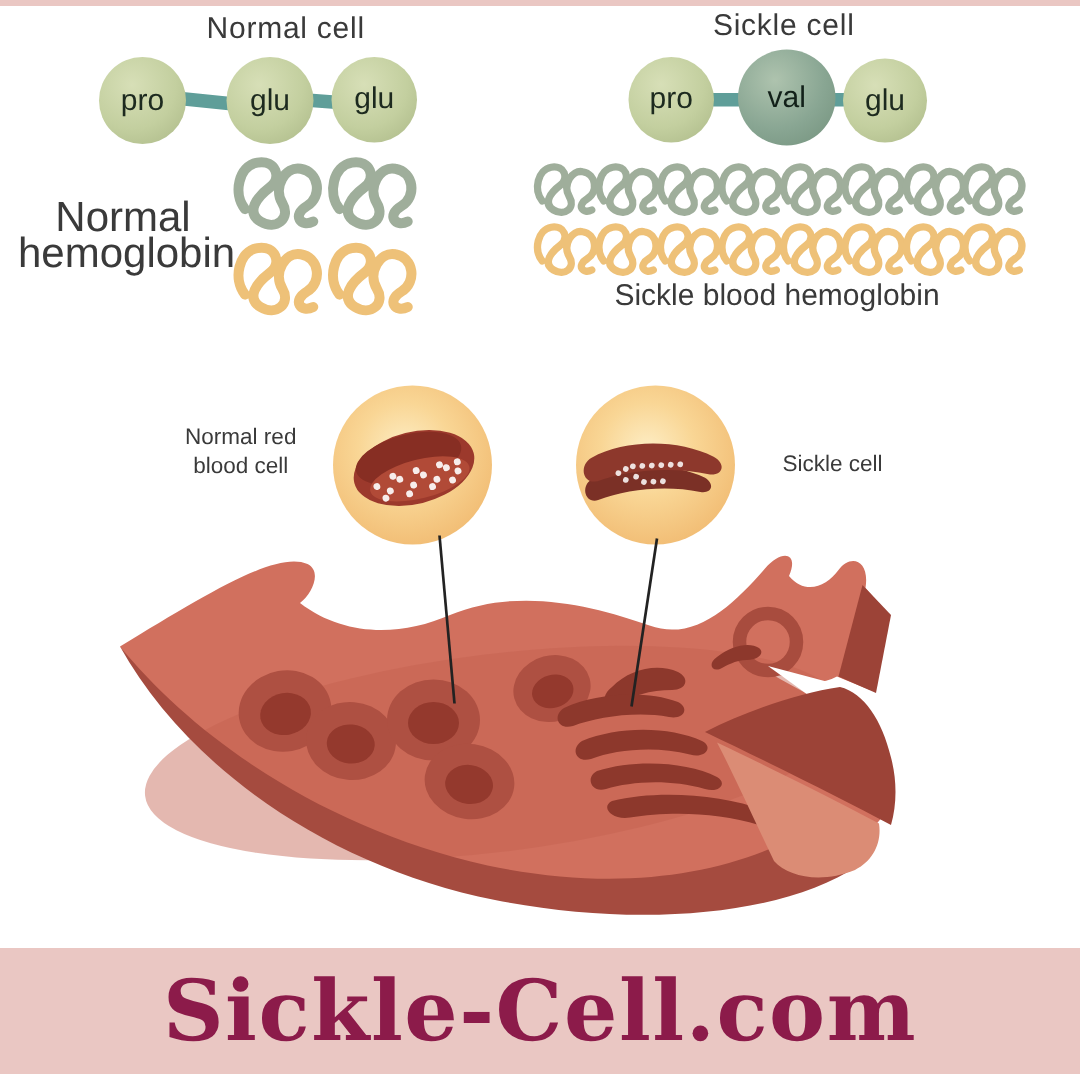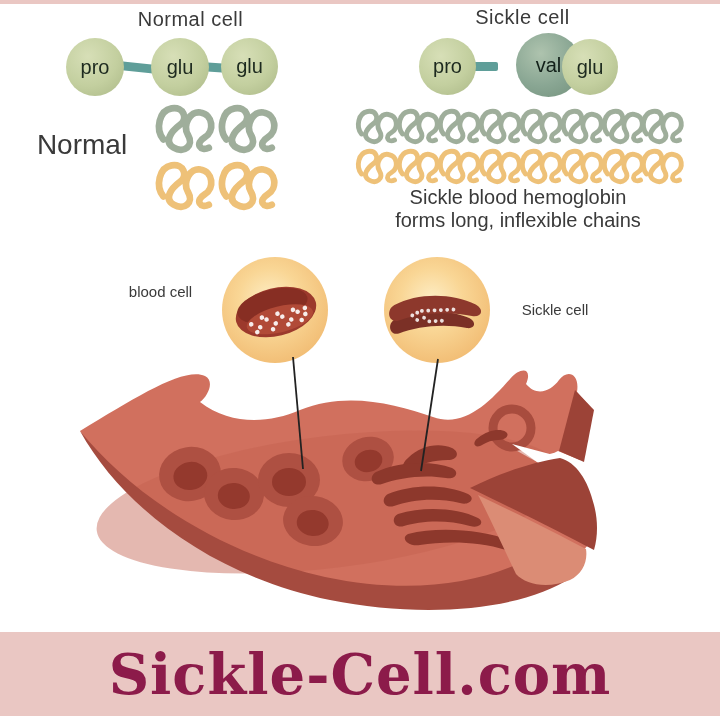--- a/index.html
+++ b/index.html
@@ -18,21 +18,21 @@
   .scell-label   { left:500px; top:301px; width:110px; font-size:15px; }
 
   .amino { position:absolute; border-radius:50%; display:flex; align-items:center;
            justify-content:center; font-size:20px; color:#1d2a1f; z-index:3; }
   .amino.light { background:radial-gradient(circle at 38% 32%, #d7dfb7 0%, #c3cf9f 55%, #aab786 100%);text-align:center; }
   .amino.dark  { background:radial-gradient(circle at 38% 32%, #aec3ae 0%, #89a693 55%, #72907b 100%); color:#122019; }
   .n-pro  { left:66px;  top:38px; width:58px; height:58px; }
   .n-glu1 { left:151px; top:38px; width:58px; height:58px; }
   .n-glu2 { left:221px; top:38px; width:57px; height:57px; }
   .s-pro  { left:419px; top:38px; width:57px; height:57px; }
-  .s-val  { left:516px; top:33px; width:65px; height:64px; }
+  .s-val  { left:492px; top:33px; width:65px; height:64px; }
   .s-glu  { left:562px; top:39px; width:56px; height:56px; }
   .link { position:absolute; background:#5f9e99; height:9px; border-radius:2px; z-index:2; }
   .nl1 { left:118px; top:63px; width:40px; transform:rotate(6deg); }
   .nl2 { left:202px; top:63px; width:26px; transform:rotate(4deg); }
   .sl1 { left:468px; top:62px; width:30px; }
   .sl2 { left:548px; top:62px; width:22px; }
 
   svg.art { position:absolute; left:0; top:0; width:720px; height:720px; z-index:1; }
   .overlay { z-index:4; }
 
@@ -211,28 +211,29 @@
   <div>
     <span class="link sl1"></span>
     <span class="link sl2"></span>
     <span class="amino light s-pro">pro</span>
     <span class="amino dark  s-val">val</span>
     <span class="amino light s-glu">glu</span>
   </div>
 
   <div class="label hemo-label overlay">
     <div>Normal</div>
+    <div>hemoglobin</div>
   </div>
 
   <div class="label sickle-caption overlay">
     <div>Sickle blood hemoglobin</div>
-    <div>forms long, inflexible chains</div>
   </div>
 
   <div class="label nrbc-label overlay">
+    <div>Normal red</div>
     <div>blood cell</div>
   </div>
 
   <div class="label scell-label overlay">Sickle cell</div>
 
   <div class="banner">
     <span class="banner-text">Sickle-Cell.com</span>
   </div>
 </div>
 

